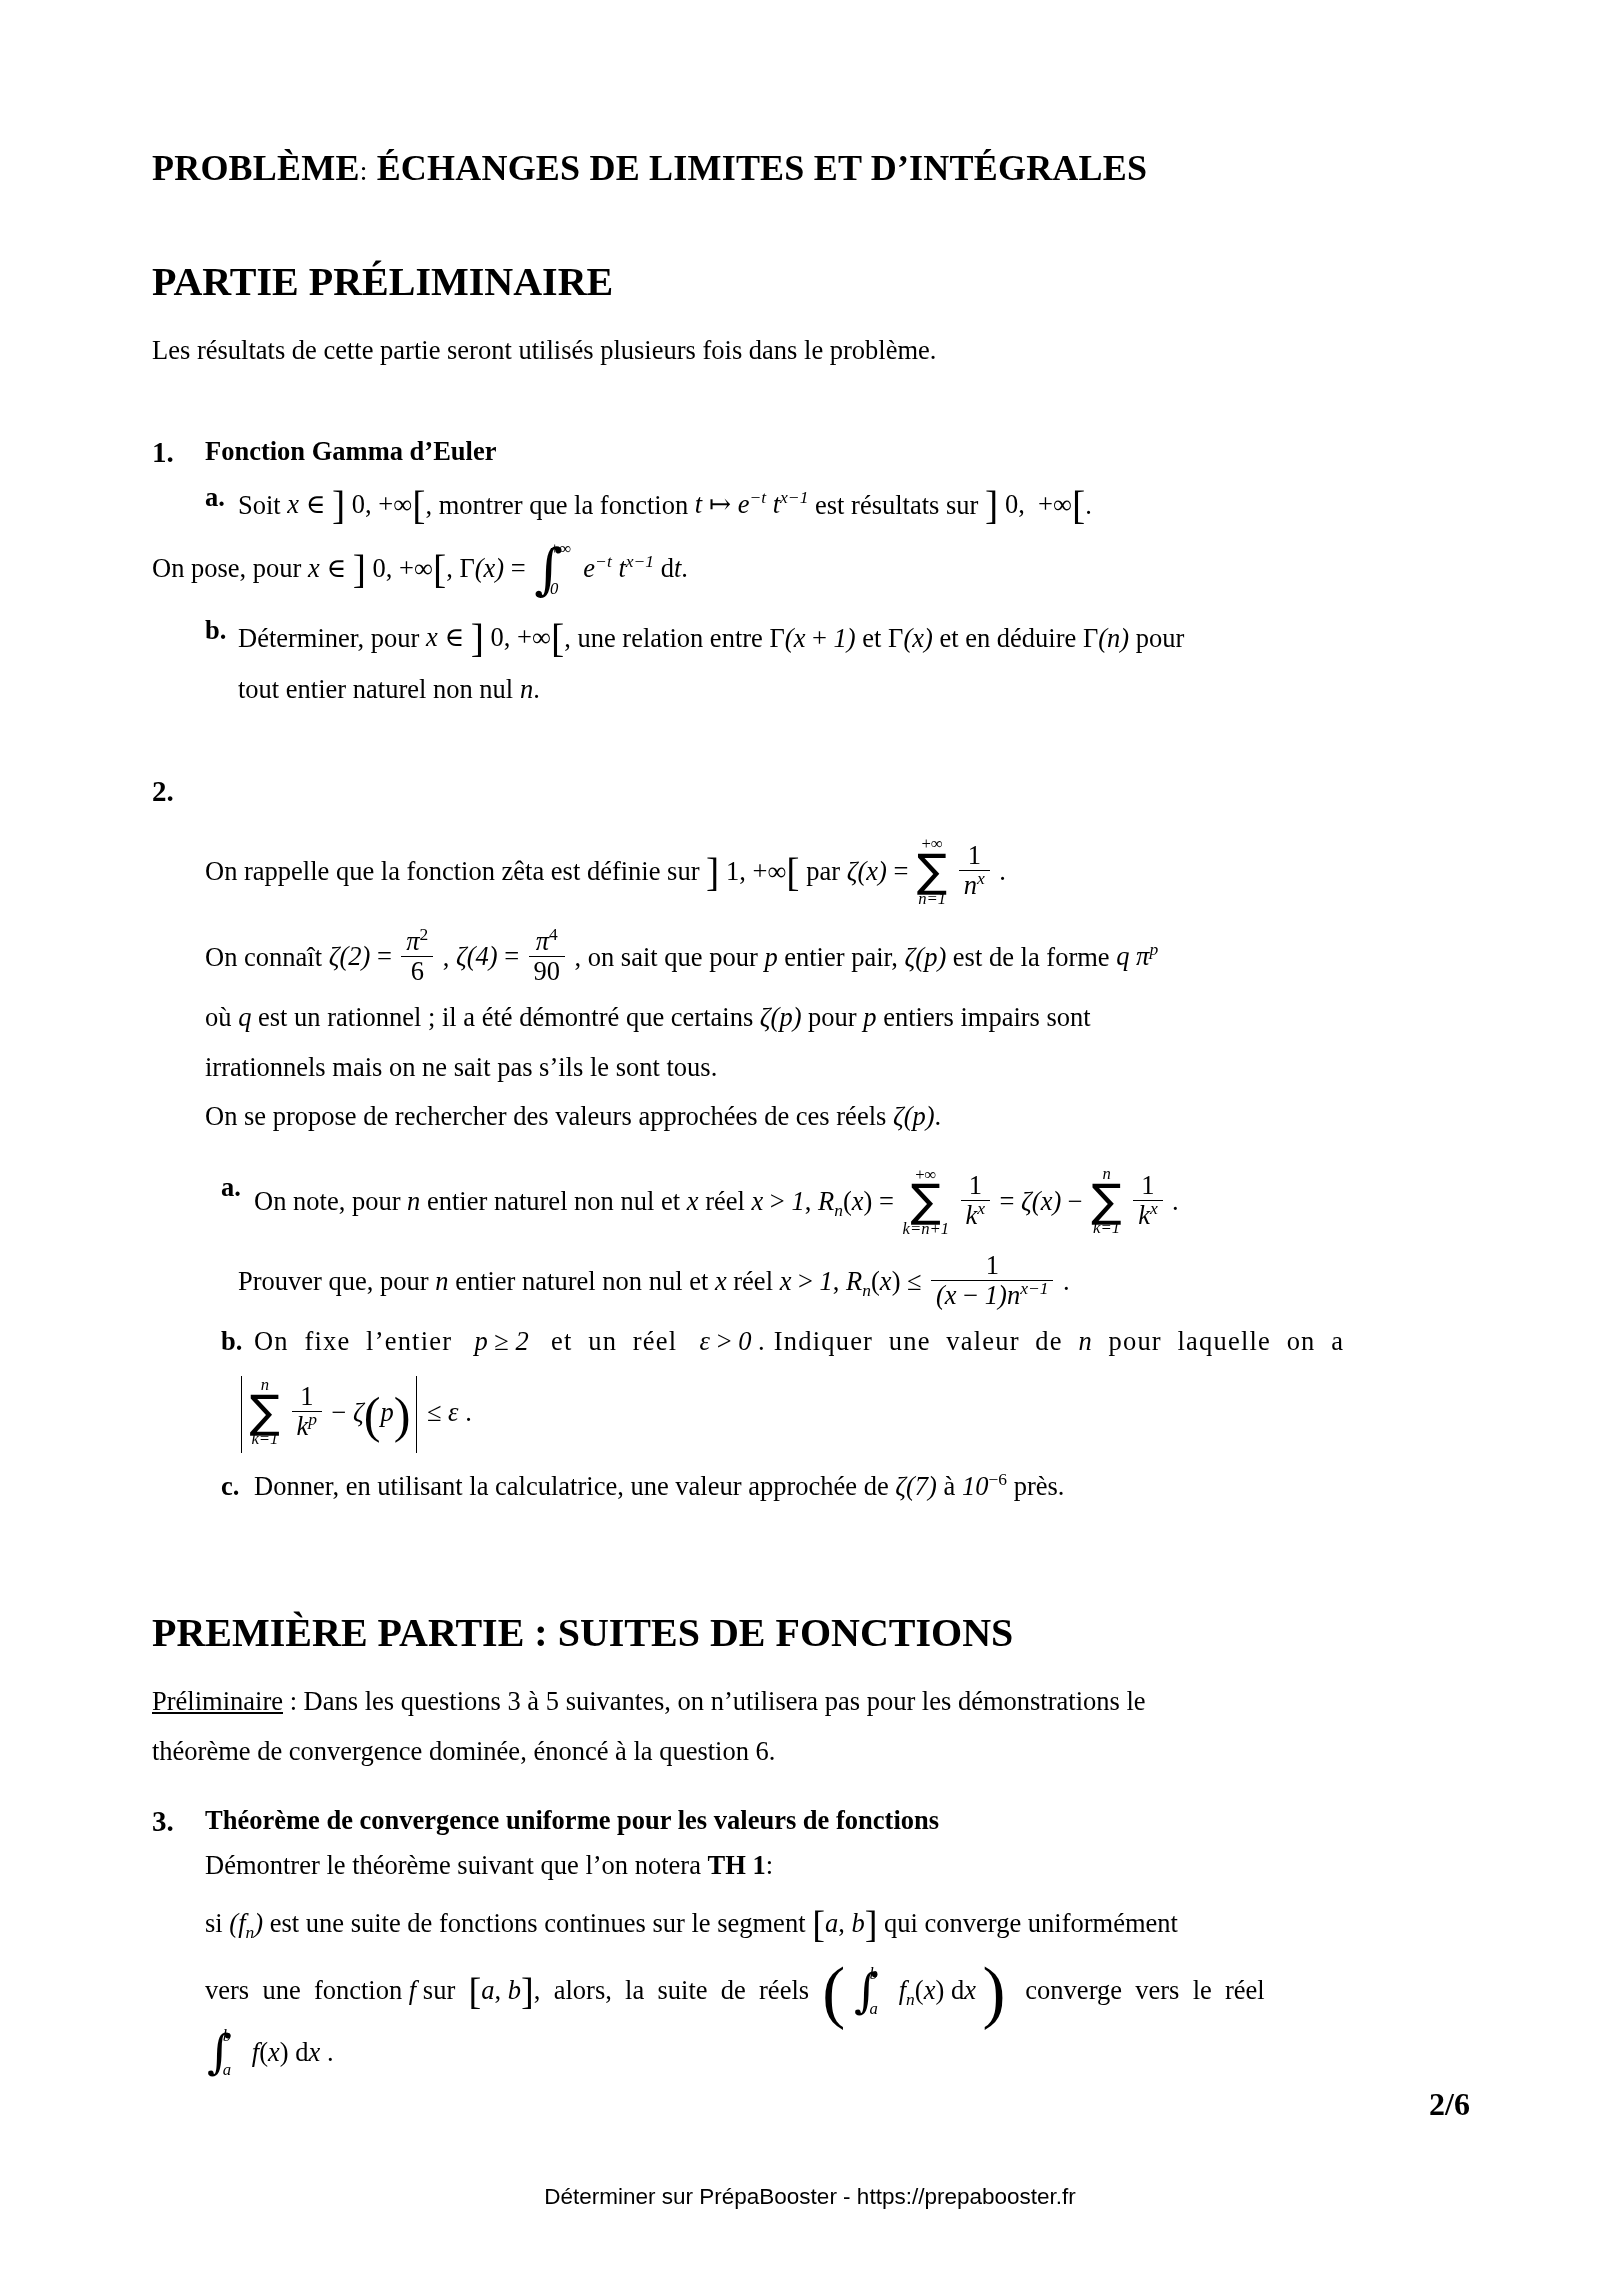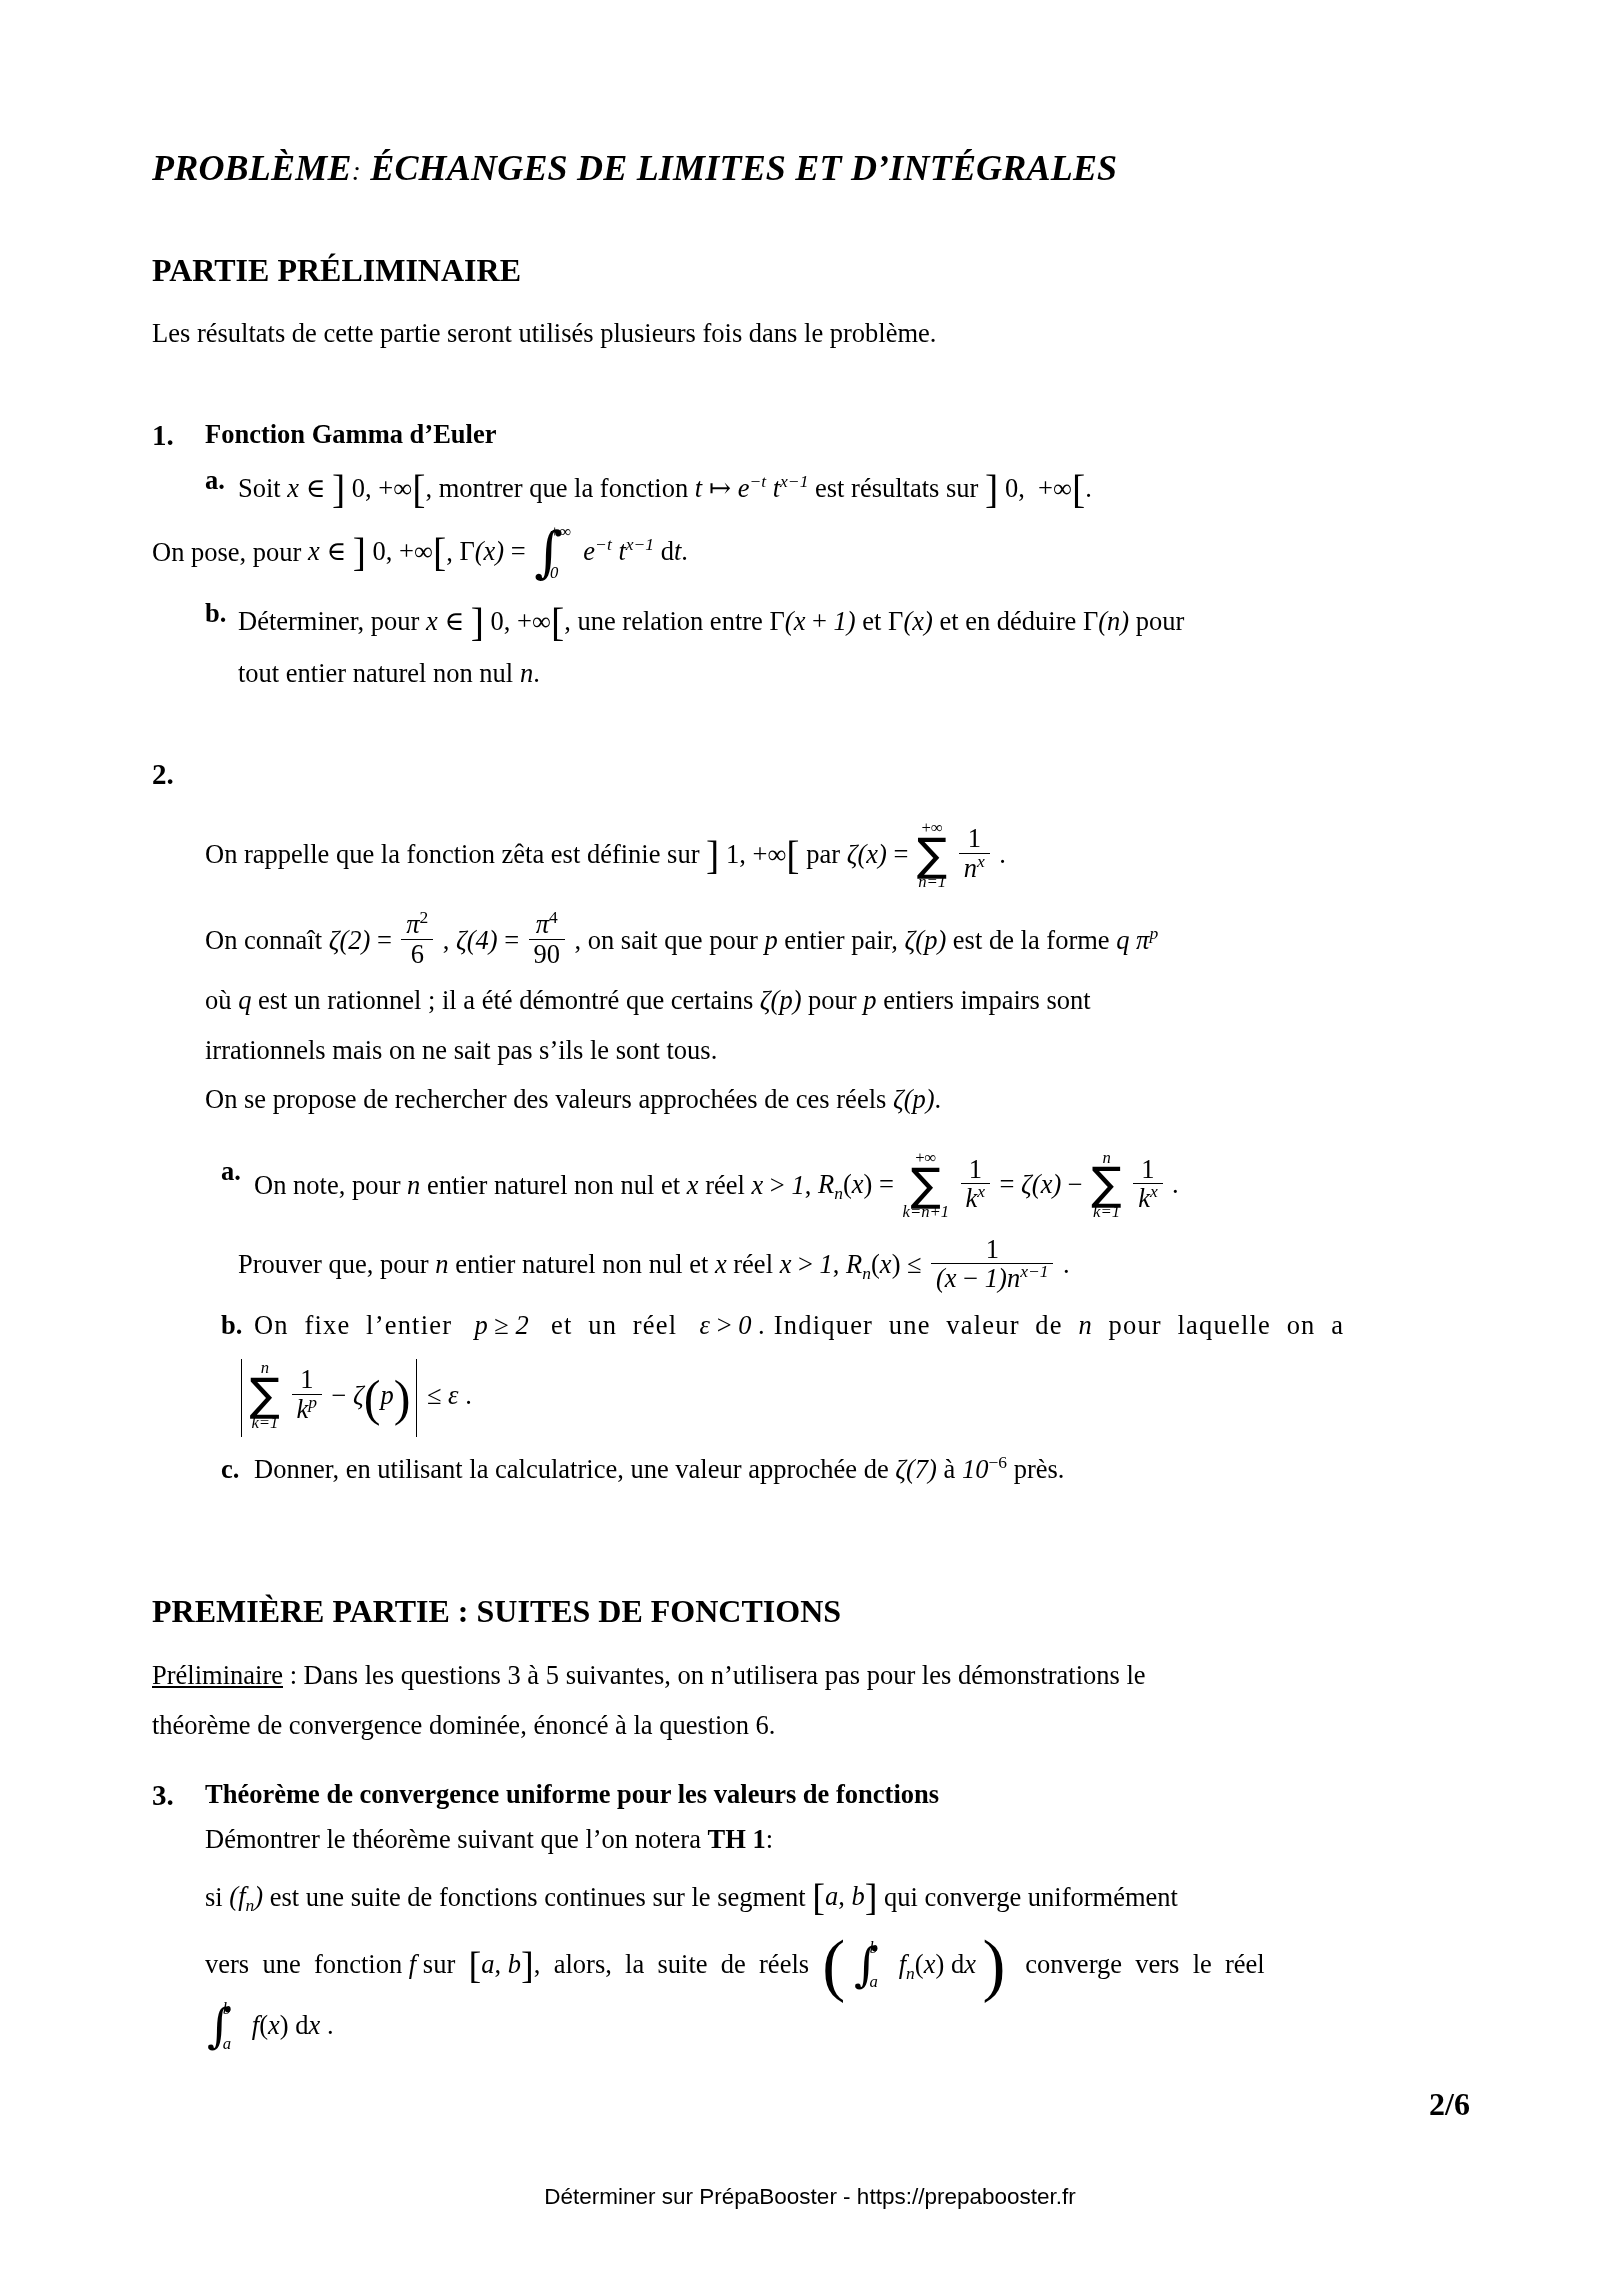--- a/index.html
+++ b/index.html
@@ -20,29 +20,28 @@
     position: absolute;
     left: 152px;
     top: 147px;
     width: 1318px;
   }
 
   
   h1.doc-title {
     font-size: 36px;
     font-weight: bold;
-    margin: 0 0 23px 0;
+    margin: 0 0 30px 0;
     line-height: 1.18;
     letter-spacing: 0.2px;
-    font-style: italic;
   }
   h1.doc-title .small-colon { font-size: 27.4px; font-weight: normal; }
 
   h2.part-title {
-    font-size: 32px;
+    font-size: 40px;
     font-weight: bold;
     margin: 0 0 25.5px 0;
     line-height: 1.2;
   }
 
   p.body-text {
     font-size: 26.5px;
     margin: 0 0 25.5px 0;
     line-height: 1.42;
     text-align: justify;

